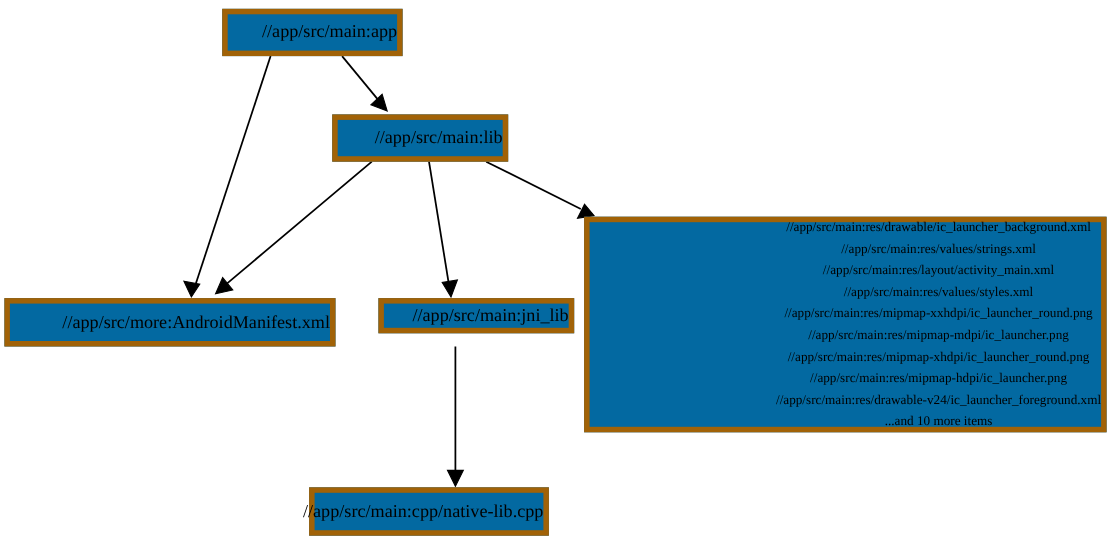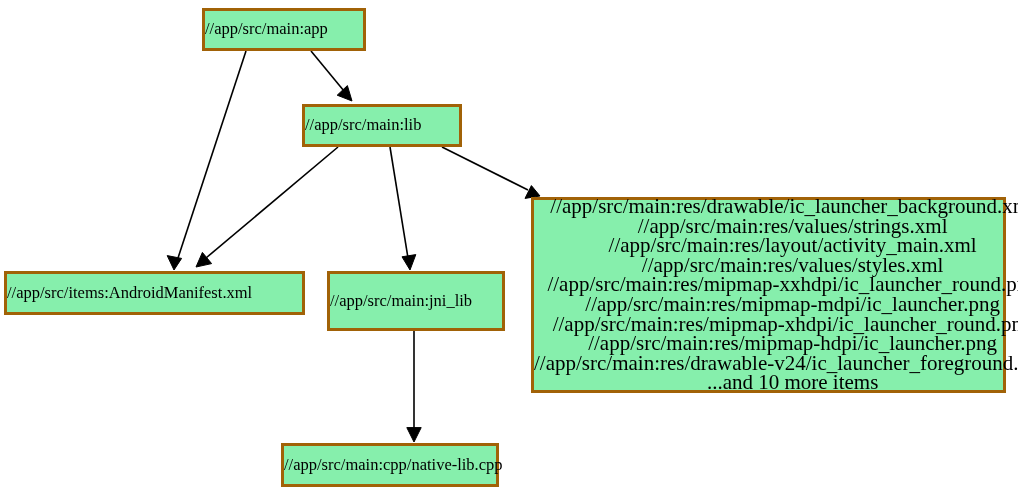--- a/index.html
+++ b/index.html
@@ -19,38 +19,38 @@
     position: absolute;
     left: 0;
     top: 0;
     width: 1018px;
     height: 496px;
     pointer-events: none;
   }
   .node {
     position: absolute;
     box-sizing: border-box;
-    border: 3px solid #a16207;
-    background: #86efac;
+    border: 5px solid #a16207;
+    background: #0369a1;
     display: flex;
     align-items: center;
-    justify-content: flex-start;
+    justify-content: flex-end;
     text-align: center;
     color: #000000;
     white-space: pre;
     line-height: 1.0;
   }
   .node-label {
     font-size: 16.5px;
     color: #000000;
     text-align: center;
     white-space: pre;
   }
   .node-multi .node-label {
-    font-size: 21px;
+    font-size: 12px;
     line-height: 19.6px;
     font-family: Liberation Serif, serif;
   }
 </style>
 </head>
 <body>
 
 <div id="canvas">
 
   <svg id="edges" viewBox="0 0 1018 496" xmlns="http://www.w3.org/2000/svg">
@@ -82,24 +82,24 @@
 
   <div class="node" style="left:202px; top:8px; width:164px; height:43px;">
     <span class="node-label">//app/src/main:app</span>
   </div>
 
   <div class="node" style="left:302px; top:104px; width:160px; height:43px;">
     <span class="node-label">//app/src/main:lib</span>
   </div>
 
   <div class="node" style="left:4px; top:271px; width:301px; height:44px;">
-    <span class="node-label">//app/src/items:AndroidManifest.xml</span>
+    <span class="node-label">//app/src/more:AndroidManifest.xml</span>
   </div>
 
-  <div class="node" style="left:327px; top:271px; width:178px; height:60px;">
+  <div class="node" style="left:344px; top:271px; width:178px; height:32px;">
     <span class="node-label">//app/src/main:jni_lib</span>
   </div>
 
   <div class="node node-multi" style="left:531px; top:197px; width:475px; height:196px;">
     <span class="node-label">//app/src/main:res/drawable/ic_launcher_background.xml
 //app/src/main:res/values/strings.xml
 //app/src/main:res/layout/activity_main.xml
 //app/src/main:res/values/styles.xml
 //app/src/main:res/mipmap-xxhdpi/ic_launcher_round.png
 //app/src/main:res/mipmap-mdpi/ic_launcher.png

